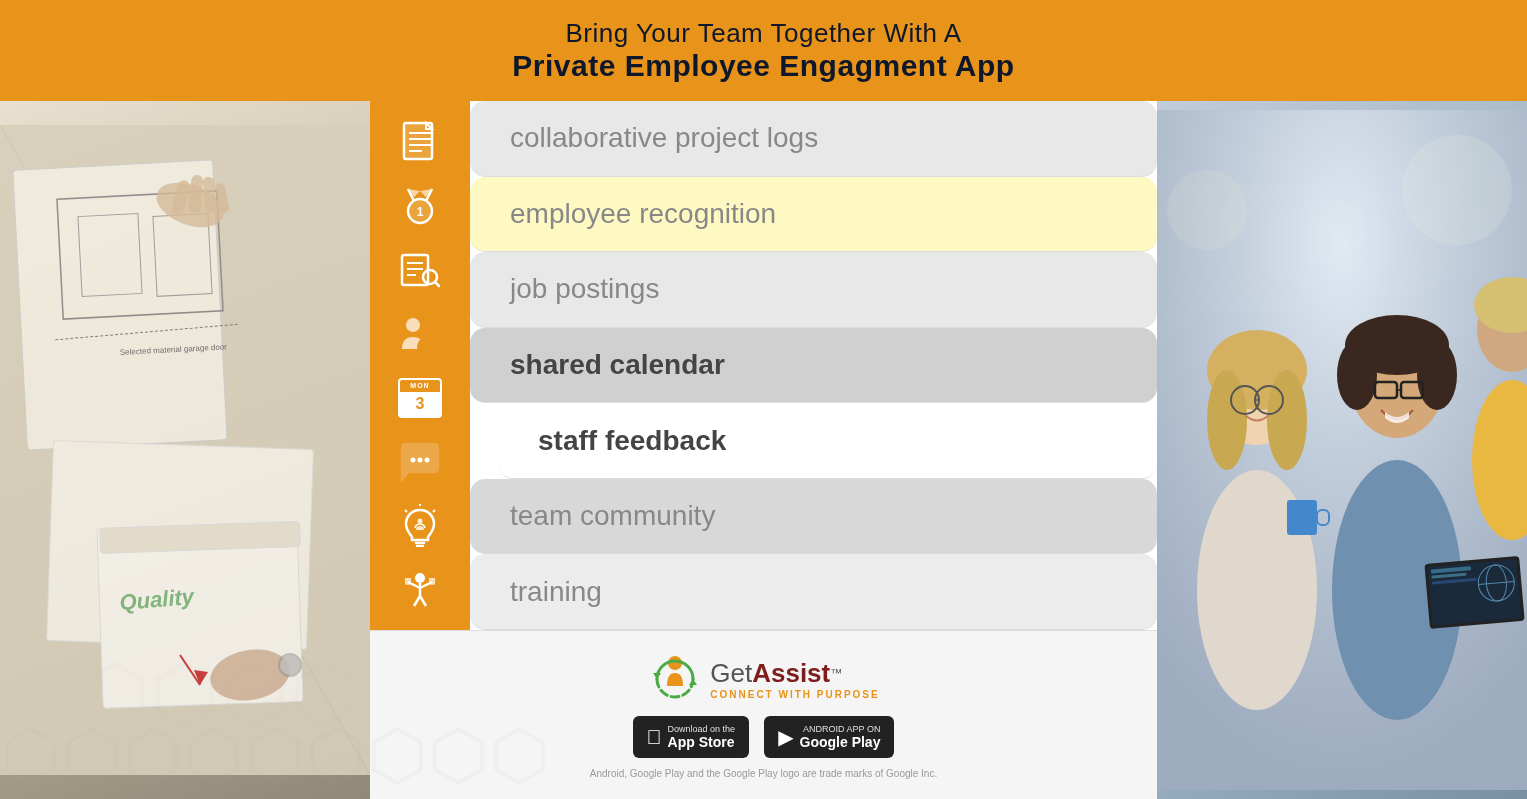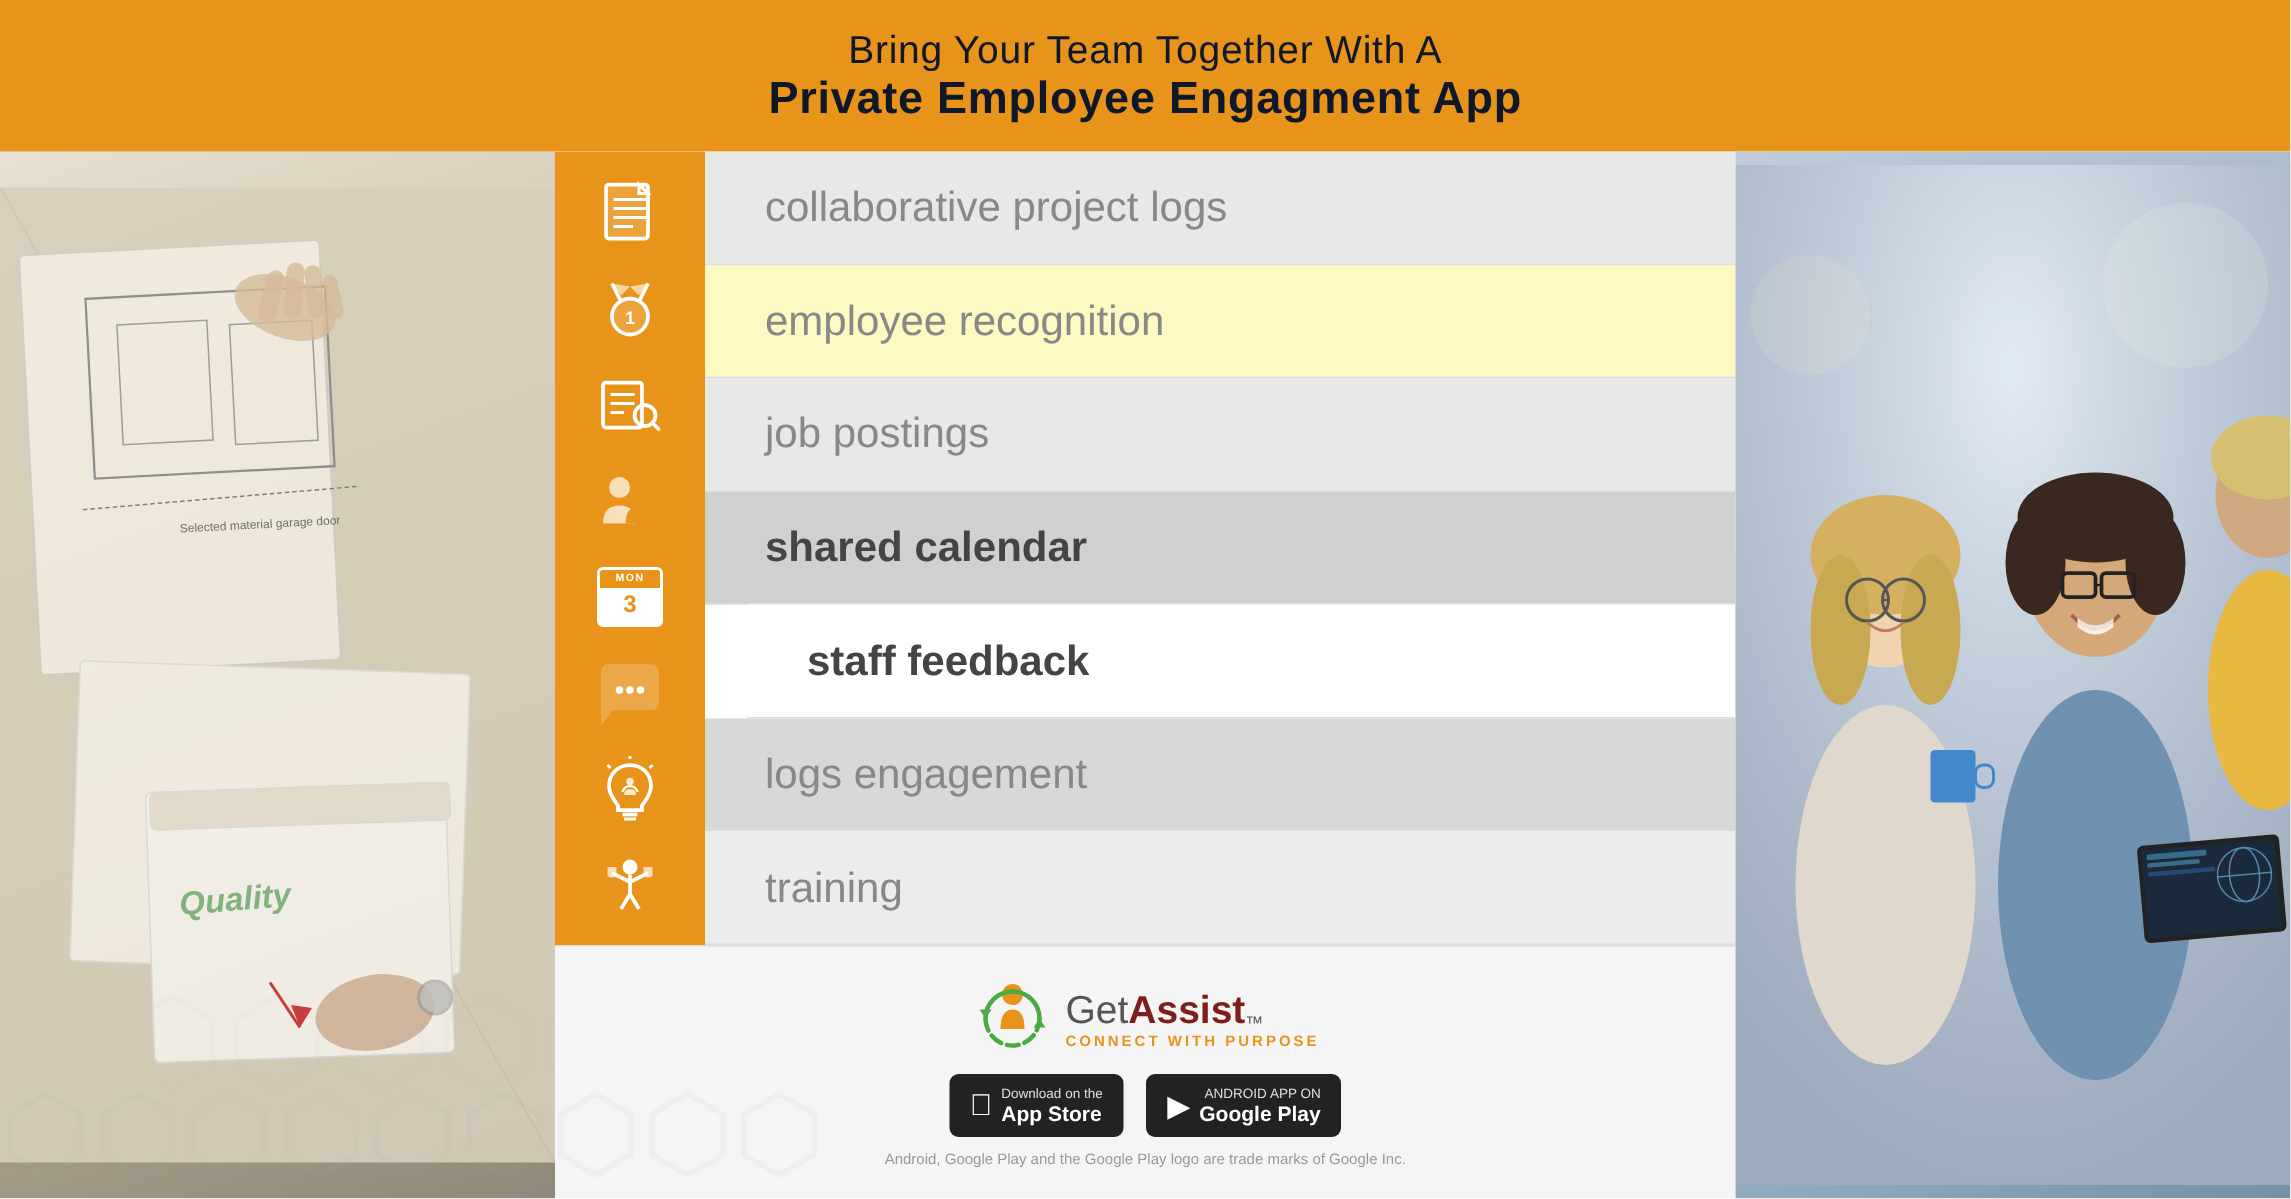--- a/index.html
+++ b/index.html
@@ -93,20 +93,21 @@
       display: flex;
       flex-direction: column;
     }
 
     .feature-row {
       flex: 1;
       display: flex;
       align-items: center;
       padding-left: 40px;
       border-bottom: 1px solid #ddd;
+      border-radius: 15px;
     }
 
     .feature-row:nth-child(1) { background: #e8e8e8; }
     .feature-row:nth-child(2) { background: #fef9c3; }
     .feature-row:nth-child(3) { background: #e8e8e8; }
     .feature-row:nth-child(4) { background: #d0d0d0; }
     .feature-row:nth-child(5) { background: #ffffff; margin-left: 28px; }
     .feature-row:nth-child(6) { background: #d8d8d8; }
     .feature-row:nth-child(7) { background: #ececec; }
     .feature-row:nth-child(8) { background: #f5f5f5; }
@@ -406,21 +407,21 @@
         <div class="feature-row">
           <span class="feature-text">job postings</span>
         </div>
         <div class="feature-row">
           <span class="feature-text bold">shared calendar</span>
         </div>
         <div class="feature-row">
           <span class="feature-text bold">staff feedback</span>
         </div>
         <div class="feature-row">
-          <span class="feature-text">logs engagement</span>
+          <span class="feature-text">team community</span>
         </div>
         <div class="feature-row">
           <span class="feature-text">training</span>
         </div>
       </div>
 
     </div>
 
     <div class="bottom-section">
 
@@ -435,21 +436,21 @@
           <circle cx="28" cy="12" r="7" fill="#E8931A"></circle>
           <path d="M20 35 Q20 22 28 22 Q36 22 36 35" fill="#E8931A"></path>
 
           <path d="M10 28 A18 18 0 0 1 46 28" fill="none" stroke="#4aaa44" stroke-width="3" stroke-linecap="round"></path>
           <path d="M46 28 A18 18 0 0 1 10 28" fill="none" stroke="#4aaa44" stroke-width="3" stroke-linecap="round" stroke-dasharray="8,4"></path>
 
           <polygon points="10,28 6,22 14,22" fill="#4aaa44"></polygon>
           <polygon points="46,28 50,34 42,34" fill="#4aaa44"></polygon>
         </svg>
         <div>
-          <div style="display:flex;align-items:flex-end;gap:0;">
+          <div style="display:flex;align-items:center;gap:0;">
             <span style="font-size:26px;font-weight:400;color:#555;">Get</span>
               <span style="font-size:26px;font-weight:700;color:#7f1d1d;">Assist</span>
               <sup style="font-size:12px;color:#555;">™</sup>
           </div>
           <div style="font-size:10px;color:#E8931A;letter-spacing:2px;font-weight:600;">CONNECT WITH PURPOSE</div>
         </div>
       </div>
 
       <div class="store-buttons">
         <div class="store-btn">

